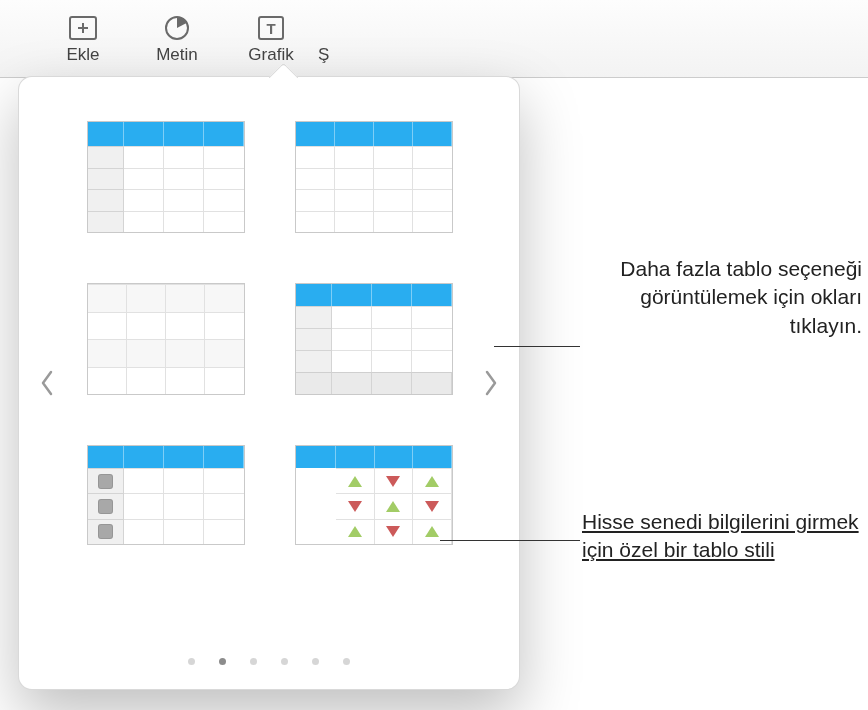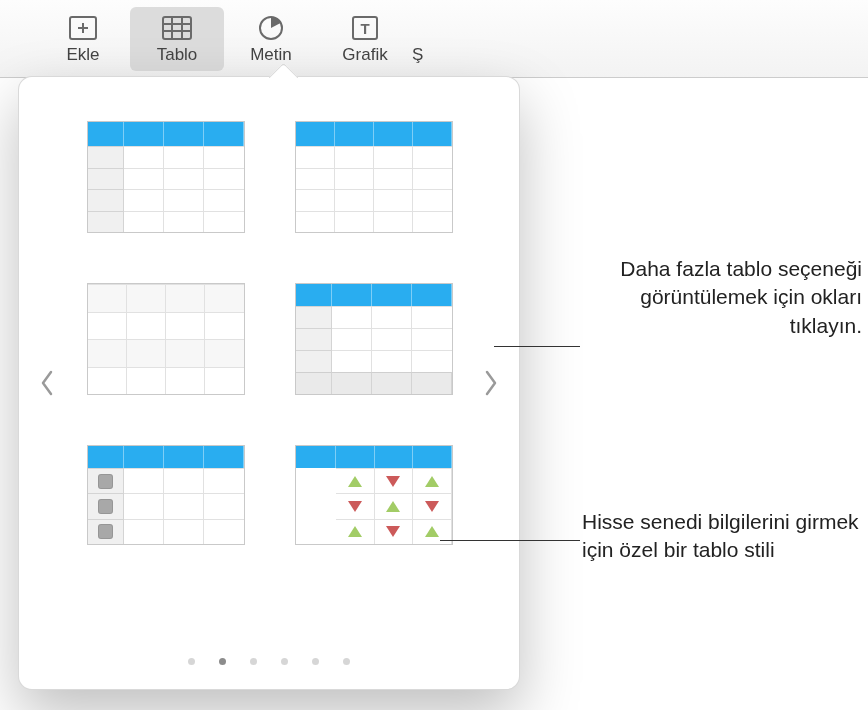--- a/index.html
+++ b/index.html
@@ -151,32 +151,20 @@
   <div class="tb-btn">
     <span class="ico">
       <svg width="28" height="24" viewBox="0 0 28 24">
           <rect x="1" y="1" width="26" height="22" rx="2" fill="none" stroke="#6a6a6a" stroke-width="2"></rect>
           <line x1="14" y1="7" x2="14" y2="17" stroke="#6a6a6a" stroke-width="2"></line>
           <line x1="9" y1="12" x2="19" y2="12" stroke="#6a6a6a" stroke-width="2"></line>
         </svg>
     </span>
     <span class="lbl">Ekle</span>
   </div>
-  <div class="tb-btn active">
-    <span class="ico">
-      <svg width="30" height="24" viewBox="0 0 30 24">
-          <rect x="1" y="1" width="28" height="22" rx="2" fill="none" stroke="#6a6a6a" stroke-width="2"></rect>
-          <line x1="1" y1="8" x2="29" y2="8" stroke="#6a6a6a" stroke-width="2"></line>
-          <line x1="1" y1="15" x2="29" y2="15" stroke="#6a6a6a" stroke-width="2"></line>
-          <line x1="10" y1="1" x2="10" y2="23" stroke="#6a6a6a" stroke-width="2"></line>
-          <line x1="20" y1="1" x2="20" y2="23" stroke="#6a6a6a" stroke-width="2"></line>
-        </svg>
-    </span>
-    <span class="lbl">Tablo</span>
-  </div>
   <div class="tb-btn">
     <span class="ico">
       <svg width="26" height="26" viewBox="0 0 26 26">
           <circle cx="13" cy="13" r="11" fill="none" stroke="#6a6a6a" stroke-width="2"></circle>
           <path d="M13 13 L13 2 A11 11 0 0 1 22.5 8 Z" fill="#6a6a6a"></path>
         </svg>
     </span>
     <span class="lbl">Metin</span>
   </div>
   <div class="tb-btn">
@@ -378,13 +366,13 @@
     <div class="dot"></div>
     <div class="dot"></div>
     <div class="dot"></div>
   </div>
 </div>
 
 <div class="callout-line" style="top:346px; left:494px; width:86px;"></div>
 <div class="callout" style="top:255px; left:582px;text-align:right;">Daha fazla tablo seçeneği görüntülemek için okları tıklayın.</div>
 
 <div class="callout-line" style="top:540px; left:440px; width:140px;"></div>
-<div class="callout" style="top:508px; left:582px;">Hisse senedi bilgilerini girmek için özel bir tablo stili</div>
+<div class="callout" style="top:508px; left:582px;text-decoration:underline;">Hisse senedi bilgilerini girmek için özel bir tablo stili</div>
 
 </body></html>

